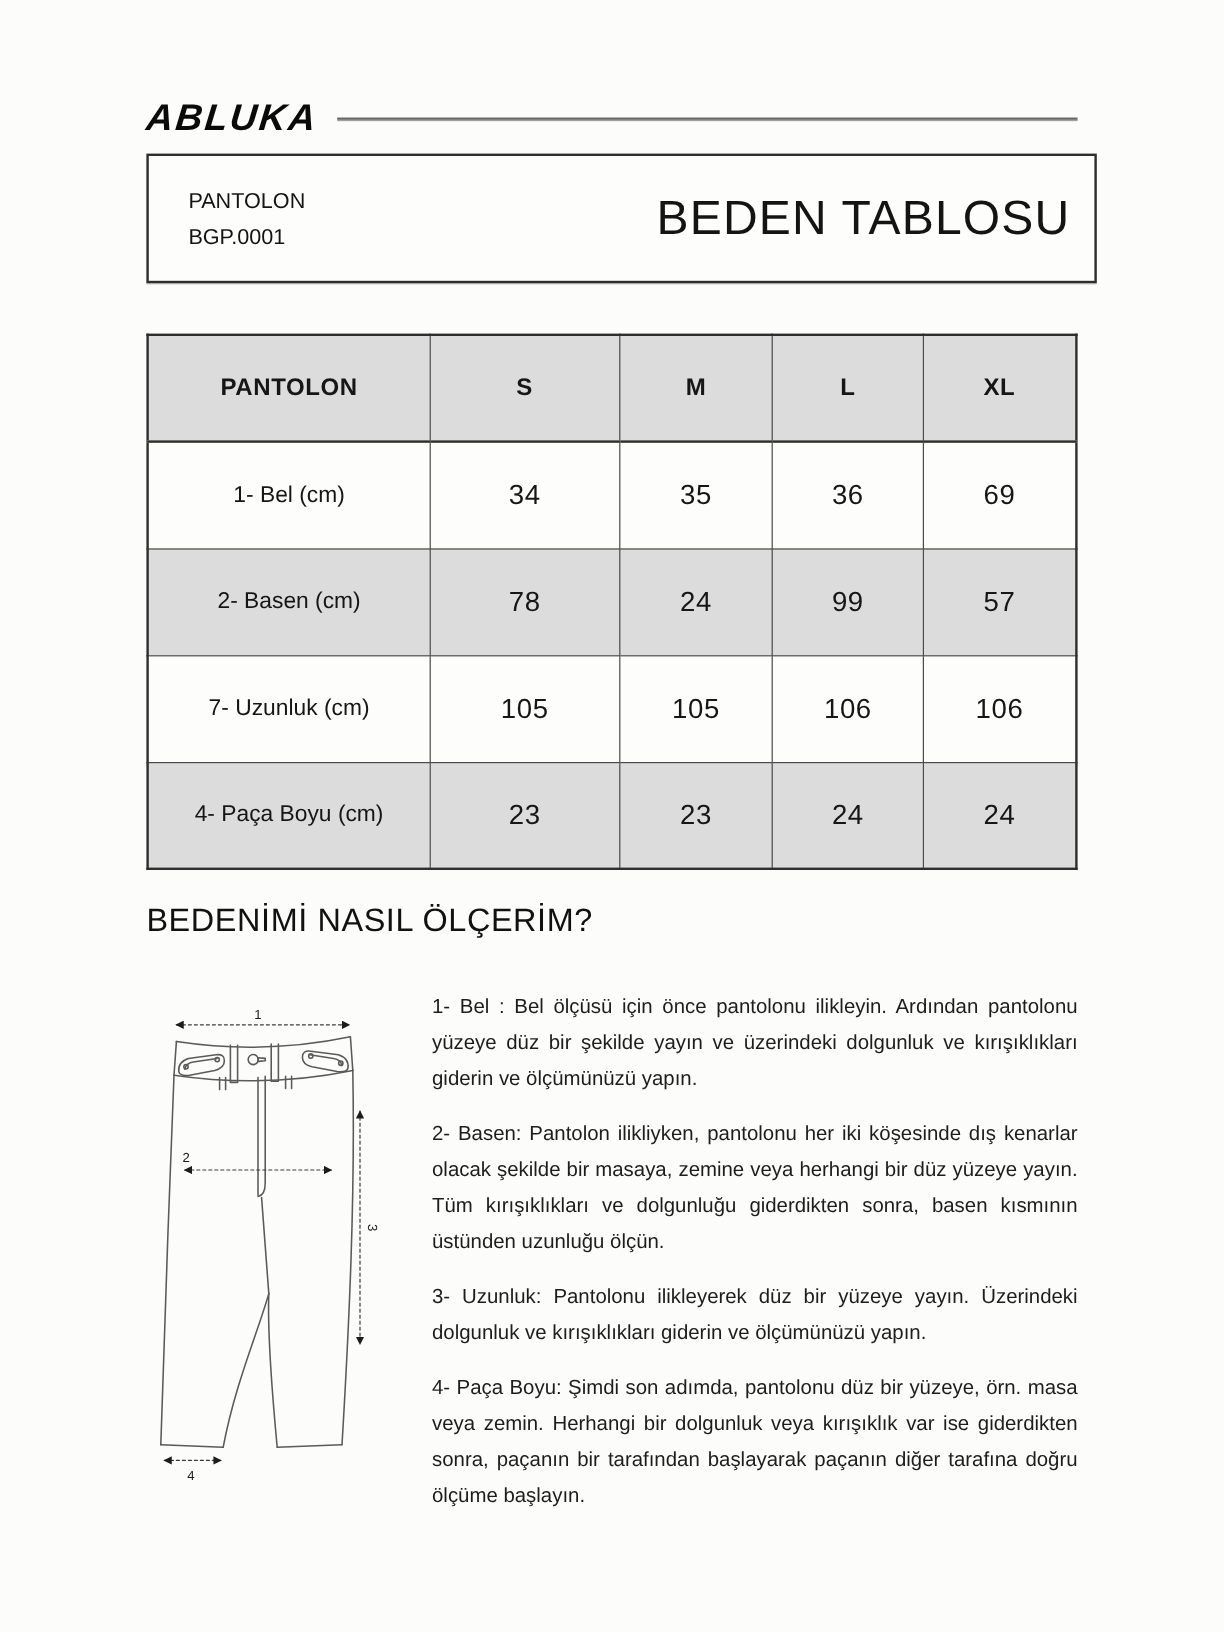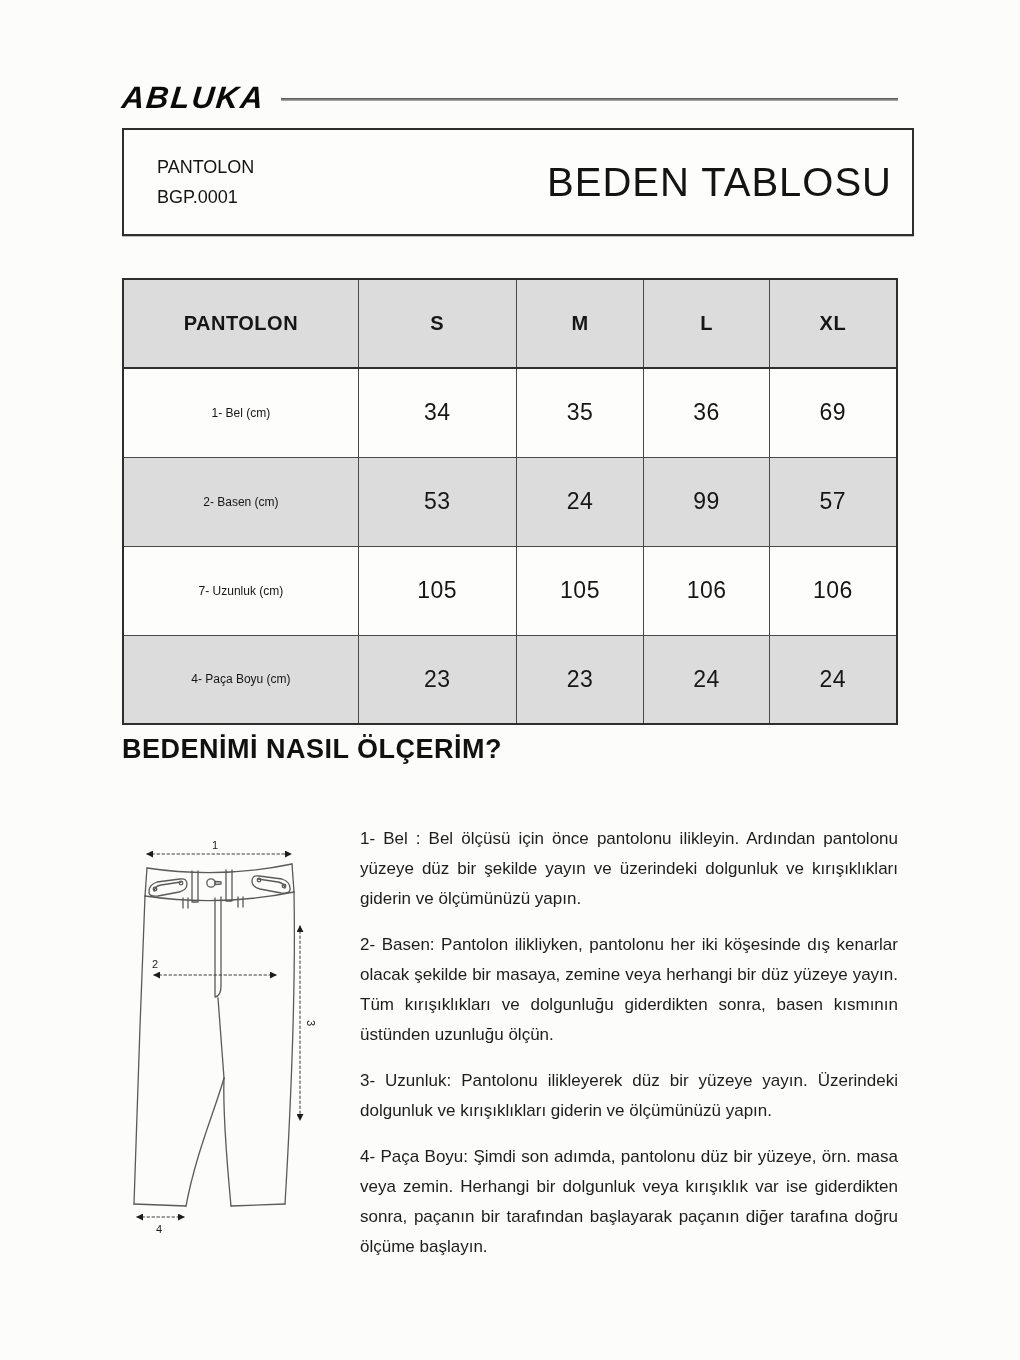--- a/index.html
+++ b/index.html
@@ -54,32 +54,32 @@
     text-align:center;vertical-align:middle;
     height:89px;box-sizing:border-box;
     padding:0;
   }
   table.size-table tr.shaded{background:#dcdcdc;}
   table.size-table tr.plain{background:#fdfdfc;}
   table.size-table thead th{
     font-size:20px;font-weight:700;letter-spacing:.5px;
     border-bottom:2px solid #2e2e2e;
   }
-  td.row-label{font-size:12px;font-weight:400;margin-left:24px;}
+  td.row-label{font-size:19px;font-weight:400;margin-left:24px;}
   td.val{font-size:23px;font-weight:400;letter-spacing:.5px;}
   col.c-label{width:30.4%;}
   col.c-s{width:20.4%;}
   col.c-m{width:16.5%;}
   col.c-l{width:16.2%;}
   col.c-xl{width:16.5%;}
 
   
   .section-heading{
-    position:absolute;left:122px;top:734px;
-    font-size:27px;font-weight:700;letter-spacing:.5px;color:#111;
+    position:absolute;left:122px;top:752px;
+    font-size:27px;font-weight:400;letter-spacing:.5px;color:#111;
   }
   .measure-row{
     position:absolute;left:122px;top:824px;width:776px;
     display:flex;align-items:flex-start;
   }
   .diagram-col{width:238px;flex:0 0 238px;}
   .pants-svg{display:block;margin:14px 0 0 2px;}
   .text-col{flex:1;}
   .text-col p{
     margin:0 0 16px 0;
@@ -125,21 +125,21 @@
     <tbody>
       <tr class="plain">
         <td class="row-label">1- Bel (cm)</td>
         <td class="val">34</td>
         <td class="val">35</td>
         <td class="val">36</td>
         <td class="val">69</td>
       </tr>
       <tr class="shaded">
         <td class="row-label">2- Basen (cm)</td>
-        <td class="val">53</td>
+        <td class="val">78</td>
         <td class="val">24</td>
         <td class="val">99</td>
         <td class="val">57</td>
       </tr>
       <tr class="plain">
         <td class="row-label">7- Uzunluk (cm)</td>
         <td class="val">105</td>
         <td class="val">105</td>
         <td class="val">106</td>
         <td class="val">106</td>

